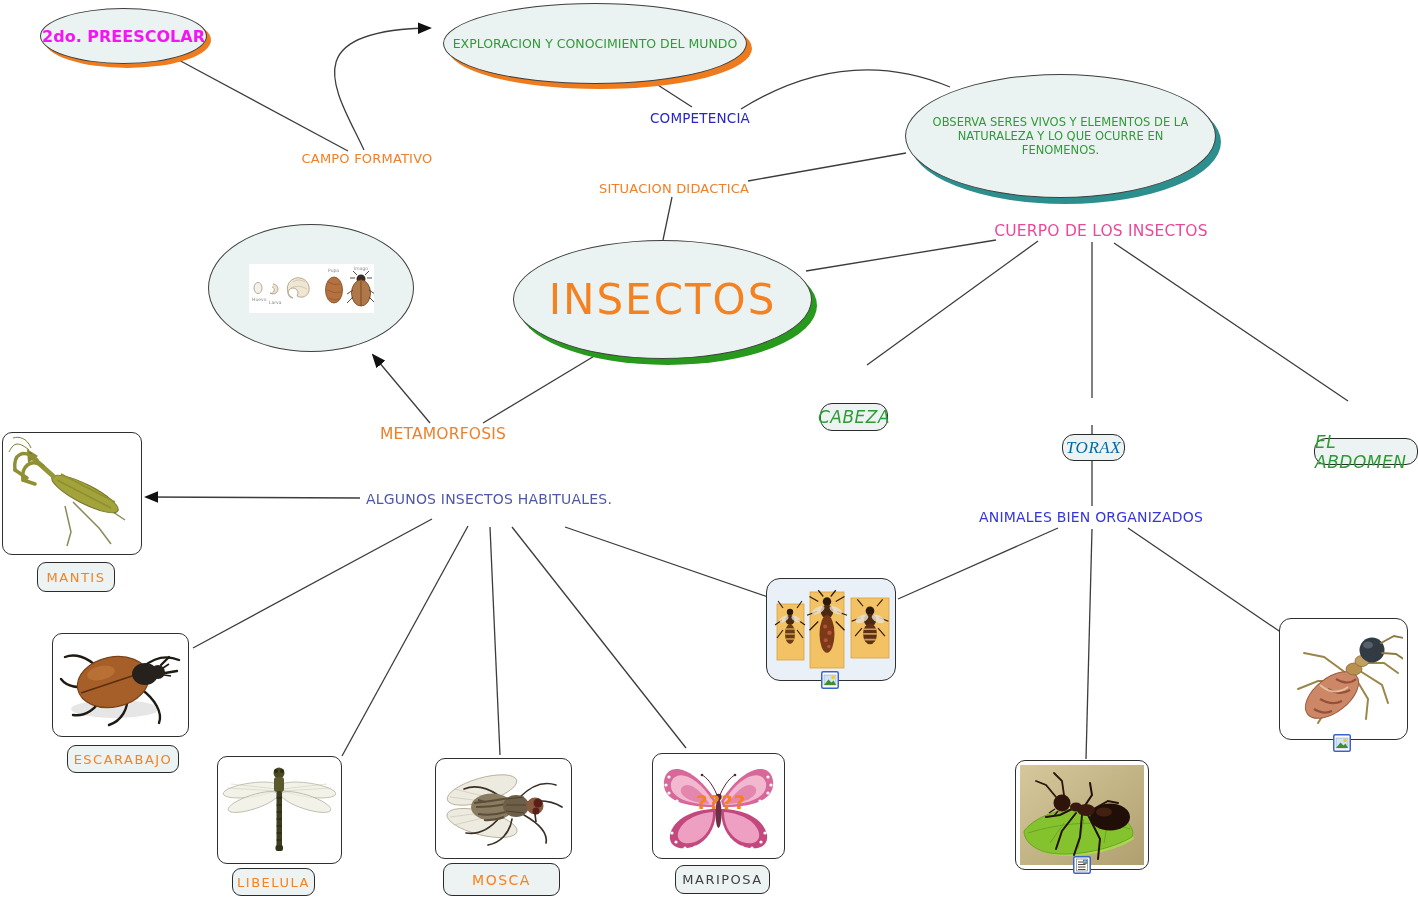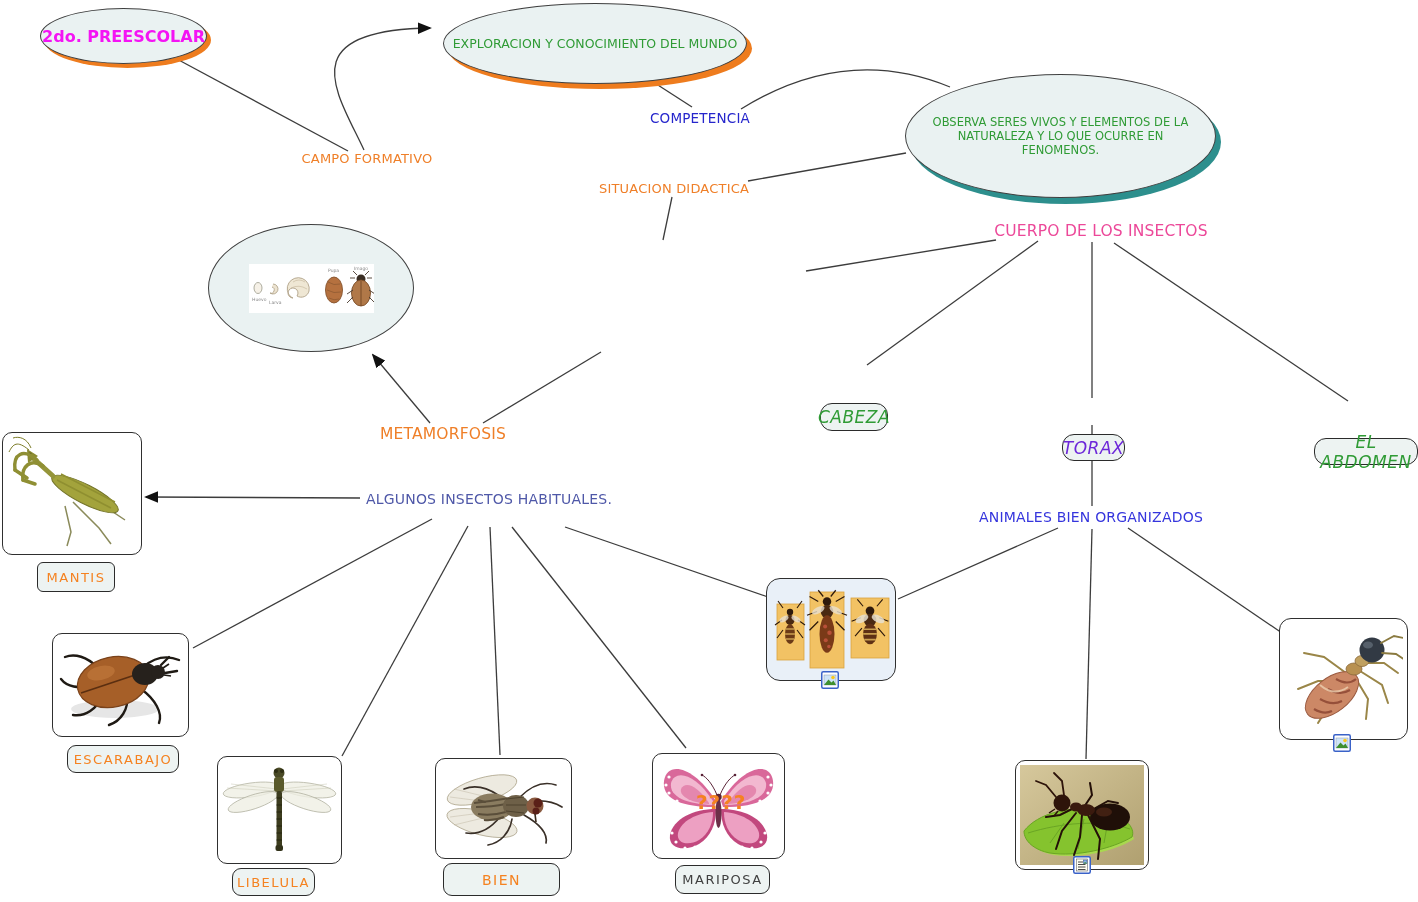--- a/index.html
+++ b/index.html
@@ -58,20 +58,21 @@
       <path d="M1128,528 L1282,633"></path>
     </g>
   </svg>
 
   <div class="ellipse node" style="left: 40px; top: 8px; width: 165px; height: 54px; box-shadow: rgb(238, 124, 30) 4px 4px 0px 0px; font-size: 16px; font-weight: bold; color: rgb(244, 20, 244);">2do. PREESCOLAR</div>
 
   <div class="ellipse node" style="left: 443px; top: 3px; width: 302px; height: 79px; box-shadow: rgb(238, 124, 30) 5px 5px 0px 0px; font-size: 12.5px; color: rgb(47, 155, 53);">EXPLORACION Y CONOCIMIENTO DEL MUNDO</div>
 
   <div class="ellipse node" style="left: 905px; top: 74px; width: 277px; height: 122px; box-shadow: rgb(45, 143, 141) 5px 6px 0px 0px; font-size: 11.5px; padding: 0px 16px; color: rgb(47, 155, 53);">OBSERVA SERES VIVOS Y ELEMENTOS DE LA NATURALEZA Y LO QUE OCURRE EN FENOMENOS.</div>
 
+  <div class="ellipse node" style="left: 513px; top: 240px; width: 297px; height: 117px; box-shadow: rgb(39, 153, 28) 5px 6px 0px 0px; font-size: 42px; letter-spacing: 2px; color: rgb(245, 130, 32);">INSECTOS</div>
 
   <div class="ellipse node" style="left:208px;top:224px;width:204px;height:126px;">
     <svg width="125" height="49" viewBox="0 0 125 49">
       <rect x="0" y="0" width="125" height="49" fill="#ffffff"></rect>
 
       <ellipse cx="9" cy="24" rx="4" ry="5.5" fill="#f6f1e7" stroke="#9a9a8a" stroke-width="0.8"></ellipse>
 
       <path d="M24,20 a5,5 0 1 1 -3,9 a3,3 0 1 0 2,-6" fill="#ece3d0" stroke="#a89a80" stroke-width="0.8"></path>
 
       <path d="M42,33 a11,11 0 1 1 18,-6 a8,8 0 0 1 -12,5 a5,5 0 1 0 -4,2 Z" fill="#efe7d4" stroke="#b0a288" stroke-width="0.9"></path>
@@ -94,22 +95,22 @@
 
   <div class="phrase" style="left: 367px; top: 151px; color: rgb(239, 127, 40);">CAMPO FORMATIVO</div>
   <div class="phrase" style="left: 700px; top: 110px; font-size: 13.5px; color: rgb(38, 38, 204);">COMPETENCIA</div>
   <div class="phrase" style="left: 674px; top: 181px; color: rgb(239, 127, 40);">SITUACION DIDACTICA</div>
   <div class="phrase" style="left: 1094px; top: 222px; font-size: 15.5px; color: #ec4899; margin-left: 7px;">CUERPO DE LOS INSECTOS</div>
   <div class="phrase" style="left: 443px; top: 425px; font-size: 15.5px; color: rgb(239, 127, 40); text-align: center;">METAMORFOSIS</div>
   <div class="phrase" style="left: 489px; top: 491px; font-size: 14px; color: rgb(79, 88, 168);">ALGUNOS INSECTOS HABITUALES.</div>
   <div class="phrase" style="left: 1091px; top: 509px; font-size: 14px; color: rgb(53, 53, 221);">ANIMALES BIEN ORGANIZADOS</div>
 
   <div class="pill" style="left: 820px; top: 369px; width: 66px; height: 26px; color: rgb(47, 155, 53);">CABEZA</div>
-  <div class="pill" style="left: 1062px; top: 400px; width: 61px; height: 25px; color: #6d28d9;">TORAX</div>
-  <div class="pill" style="left: 1314px; top: 404px; width: 102px; height: 25px; color: rgb(47, 155, 53); text-align: center;">EL ABDOMEN</div>
+  <div class="pill" style="left: 1062px; top: 400px; width: 61px; height: 25px; color: #0369a1; font-family: Liberation Serif, serif;">TORAX</div>
+  <div class="pill" style="left: 1314px; top: 404px; width: 102px; height: 25px; color: rgb(47, 155, 53);">EL ABDOMEN</div>
 
   <div class="imgnode" style="left:2px;top:432px;width:138px;height:121px;">
     <svg width="131" height="115" viewBox="0 0 131 115">
       <g stroke="#8a8a5a" stroke-width="1.5" fill="none">
         <path d="M66,66 L92,92 L104,108"></path>
           <path d="M58,70 L64,96 L60,110"></path>
           <path d="M72,60 L100,72 L118,84"></path>
       </g>
       <ellipse cx="78" cy="58" rx="37" ry="9.5" transform="rotate(27 78 58)" fill="#a3a33c" stroke="#74742a" stroke-width="1"></ellipse>
       <path d="M50,44 L104,72 M54,38 L108,66" stroke="#8f8f30" stroke-width="1.5" fill="none"></path>
@@ -121,21 +122,21 @@
           <path d="M24,12 C20,2 12,0 6,2"></path>
       </g>
       <g stroke="#8f8f34" stroke-width="3.5" fill="none" stroke-linecap="round">
         <path d="M30,24 C16,12 6,18 8,34"></path>
           <path d="M8,34 L20,42"></path>
         <path d="M36,30 C24,22 14,30 16,44"></path>
           <path d="M16,44 L28,48"></path>
       </g>
     </svg>
   </div>
-  <div class="albl" style="left: 37px; top: 562px; width: 76px; height: 28px; color: rgb(245, 130, 32); border-radius: 6px;">MANTIS</div>
+  <div class="albl" style="left: 37px; top: 562px; width: 76px; height: 28px; color: rgb(245, 130, 32);">MANTIS</div>
 
   <div class="imgnode" style="left:52px;top:633px;width:135px;height:102px;">
     <svg width="128" height="96" viewBox="0 0 128 96">
       <ellipse cx="58" cy="72" rx="44" ry="9" fill="#e6e6e6"></ellipse>
       <g stroke="#1f1a14" stroke-width="2.4" fill="none" stroke-linecap="round">
         <path d="M86,30 C98,20 110,18 122,23"></path>
           <path d="M84,52 C98,62 106,76 102,86"></path>
         <path d="M70,58 C72,72 64,84 52,88"></path>
           <path d="M46,58 C40,72 28,80 16,78"></path>
         <path d="M34,48 C22,52 10,50 4,42"></path>
@@ -199,21 +200,21 @@
         <path d="M34,40 q18,-2 36,-5"></path>
       </g>
       <ellipse cx="76" cy="43" rx="13" ry="11" fill="#6e6048"></ellipse>
       <path d="M66,36 l18,-2 M66,42 l20,0 M66,48 l18,2" stroke="#4e432f" stroke-width="1" fill="none"></path>
       <circle cx="95" cy="43" r="8.5" fill="#8a5a40"></circle>
       <circle cx="98" cy="40" r="4.5" fill="#5a2018"></circle>
         <circle cx="96" cy="48" r="3.5" fill="#5a2018"></circle>
       <path d="M95,51 l1,8" stroke="#3a2a1c" stroke-width="1.6"></path>
     </svg>
   </div>
-  <div class="albl" style="left: 443px; top: 863px; width: 115px; height: 31px; font-size: 14px; color: rgb(245, 130, 32);">BIEN</div>
+  <div class="albl" style="left: 443px; top: 863px; width: 115px; height: 31px; font-size: 14px; color: rgb(245, 130, 32);">MOSCA</div>
 
   <div class="imgnode" style="left:652px;top:753px;width:131px;height:104px;">
     <svg width="123" height="98" viewBox="0 0 123 98">
       <g id="lw">
         <path d="M59,44 C36,8 10,4 7,24 C5,42 24,50 57,50 Z" fill="#d9689a"></path>
         <path d="M56,44 C38,16 18,12 14,26 C12,40 30,47 55,48 Z" fill="#f2b8d0"></path>
         <path d="M52,46 C40,28 28,24 24,32 C22,40 36,46 52,47 Z" fill="#e487ae"></path>
         <circle cx="12" cy="20" r="1.6" fill="#fff"></circle>
           <circle cx="9" cy="28" r="1.6" fill="#fff"></circle>
         <circle cx="12" cy="36" r="1.6" fill="#fff"></circle>

